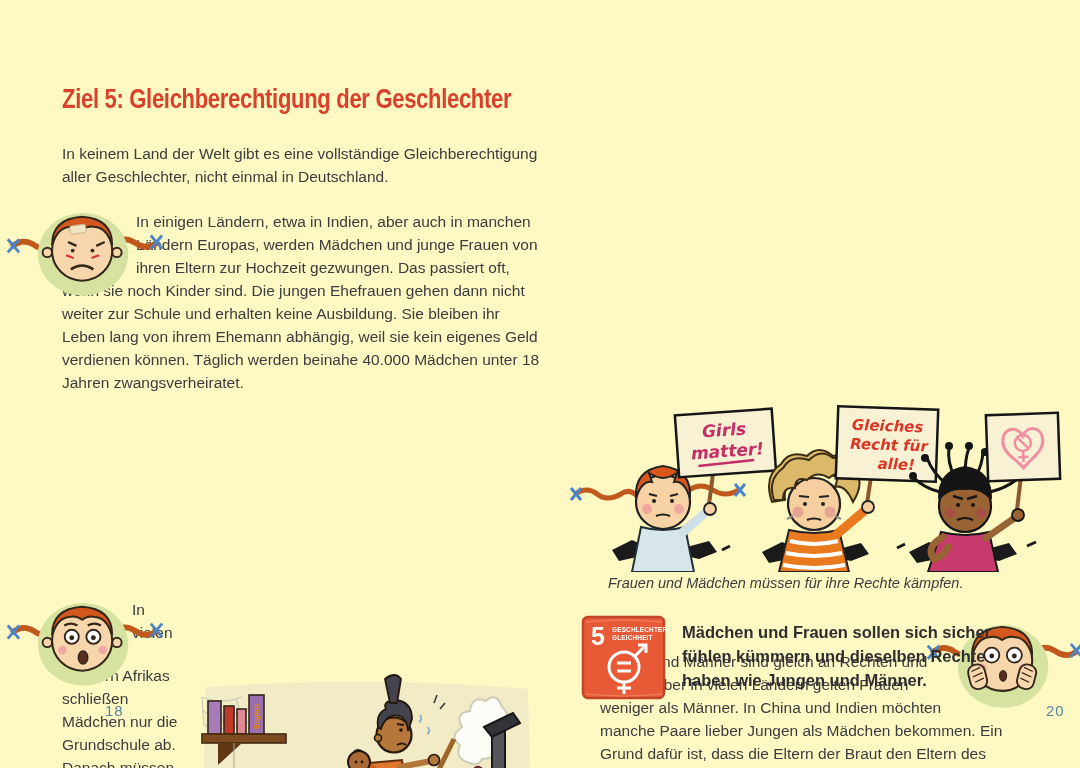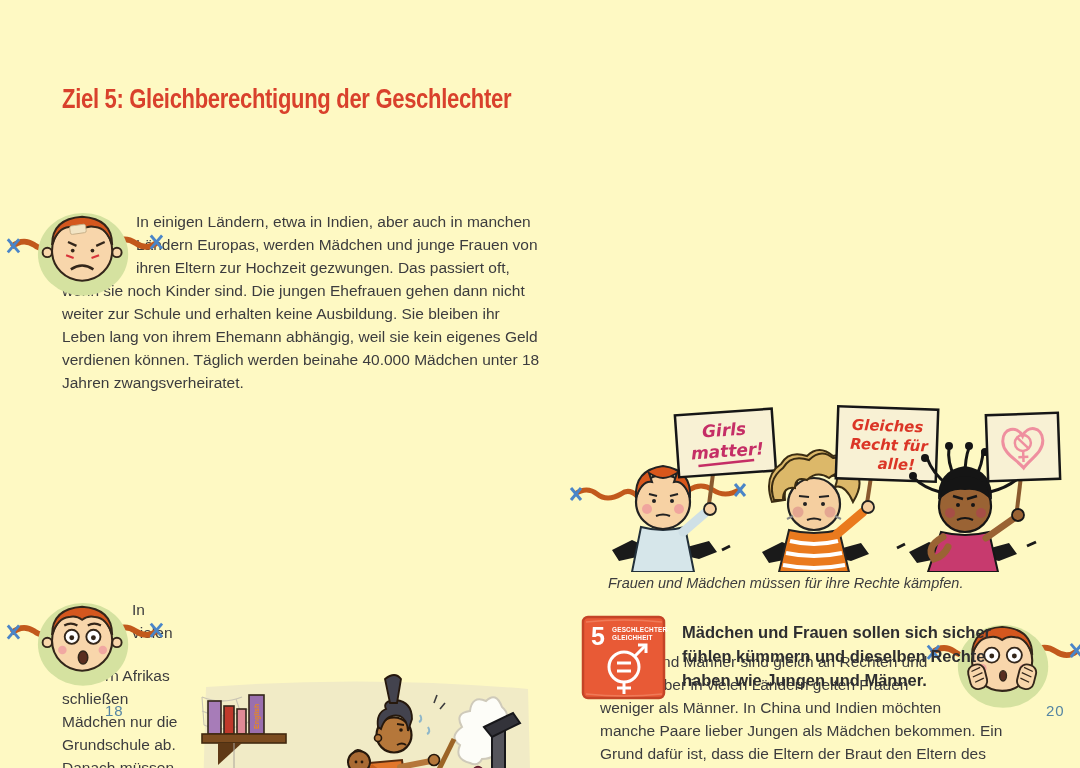--- a/index.html
+++ b/index.html
@@ -22,20 +22,23 @@
   .avatar{position:absolute; pointer-events:none;}
   svg text{user-select:none;}
 </style>
 </head>
 <body>
 
 <div class="sheet">
 
   <div class="abs title" style="left:62px; top:86px;">Ziel 5: Gleichberechtigung der Geschlechter</div>
 
+  <div class="abs bodytext" style="left:62px; top:142px; width:478px;">
+    <span>In keinem Land der Welt gibt es eine vollständige Gleichberechtigung aller Geschlechter, nicht einmal in Deutschland.</span>
+  </div>
 
   <div class="abs bodytext para" style="left:62px; top:210px; width:478px;">
     <div class="fl" style="width:74px;height:66px;"></div>
     <svg class="avatar" style="left:-58px; top:-14px;" width="160" height="111" viewBox="0 0 170 118">
       <path d="M8,54 Q20,44 32,52 Q42,60 54,52" stroke="#c2591c" stroke-width="6" fill="none"></path>
       <path d="M116,50 Q128,42 140,50 Q152,58 162,50" stroke="#c2591c" stroke-width="6" fill="none"></path>
       <line x1="4" y1="46" x2="16" y2="60" stroke="#4a85c8" stroke-width="3"></line>
       <line x1="4" y1="60" x2="16" y2="46" stroke="#4a85c8" stroke-width="3"></line>
       <line x1="156" y1="42" x2="168" y2="56" stroke="#4a85c8" stroke-width="3"></line>
       <line x1="156" y1="56" x2="168" y2="42" stroke="#4a85c8" stroke-width="3"></line>

